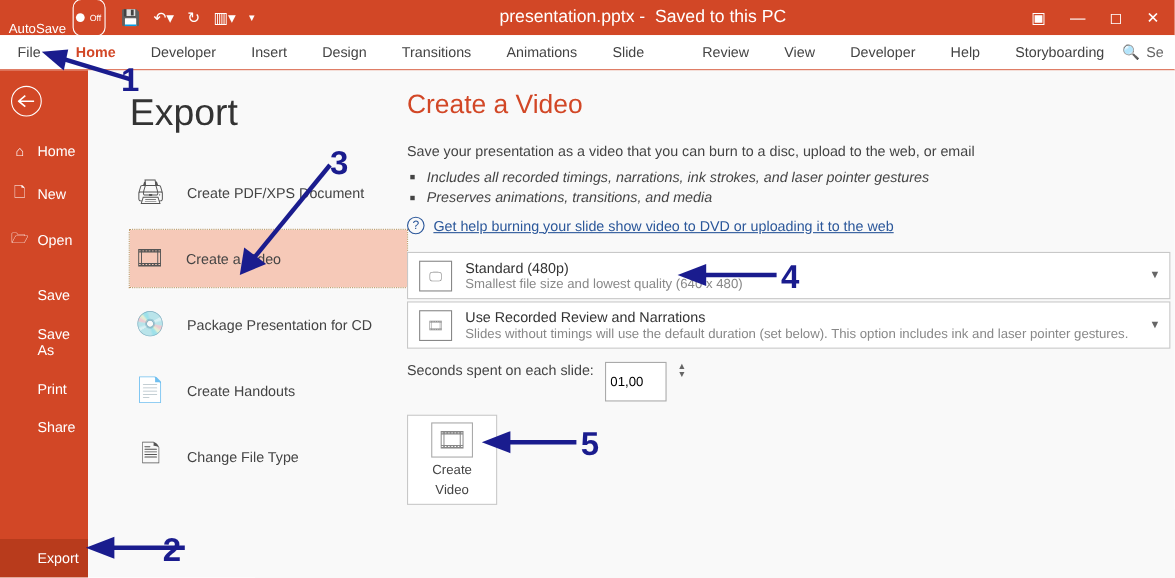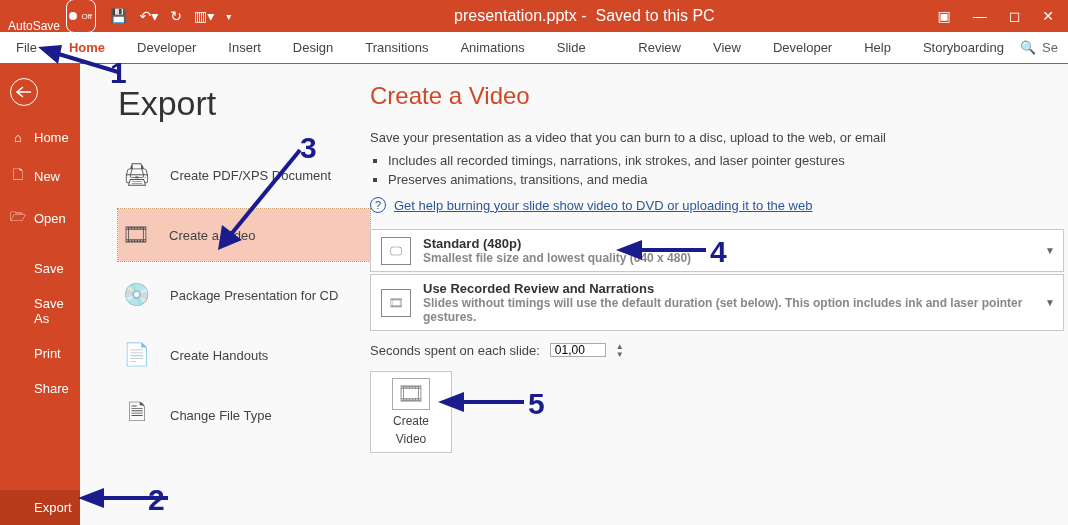--- a/index.html
+++ b/index.html
@@ -26,33 +26,33 @@
   .sb-item.active { background:#b83b1c; }
   .content { flex:1; display:flex; background:#f9f9f9; }
   .exportcol { width:290px; padding:20px 0 0 38px; }
   .exportcol h1 { font-weight:300; font-size:34px; margin:0 0 26px 0; color:#333; }
   .eo { display:flex; align-items:center; height:52px; gap:18px; padding-left:4px; margin-bottom:8px; cursor:pointer; }
   .eo.active { background:#f6c9b8; padding-left:3px; outline:1px dotted #b96; }
   .eo .eic { width:30px; height:30px; display:flex; align-items:center; justify-content:center; color:#555; font-size:22px; }
   .detail { flex:1; padding:18px 0 0 0; }
   .detail h2 { color:#d24726; font-size:24px; font-weight:400; margin:0 0 6px 0; }
   .detail .sub { font-size:13px; margin-bottom:8px;margin-top:20px; }
-  .detail ul { margin:0 0 10px 18px; padding:0; }
+  .detail ul { margin:0 0 10px 18px; padding:0;font-style:italic; }
   .detail ul li { font-size:13px; margin-bottom:4px; list-style:square; }
   .helplink { display:flex; align-items:center; gap:8px; margin-bottom:16px; }
   .helplink .qm { width:16px;height:16px;border:1px solid #2b579a;border-radius:50%;display:flex;align-items:center;justify-content:center;font-size:11px;color:#2b579a; }
   .helplink a { color:#2b579a; font-size:13px; text-decoration:underline; }
   .dd { border:1px solid #c8c8c8; background:#fff; display:flex; align-items:center; padding:6px 10px; margin-right:4px; margin-bottom:2px; cursor:pointer; position:relative;}
   .dd .ddic { width:30px; height:28px; border:1px solid #888; display:flex; align-items:center; justify-content:center; margin-right:12px; font-size:12px; color:#888;}
-  .dd .ddtxt { flex:1;font-weight:bold; }
+  .dd .ddtxt { flex:1; }
   .dd .ddtxt .t1 { font-size:13px; color:#333; }
   .dd .ddtxt .t2 { font-size:12px; color:#888; }
   .dd .chev { position:absolute; right:8px; font-size:10px; color:#666; }
   .secrow { display:flex; align-items:flex-start; gap:10px; margin:12px 0; font-size:13px;}
-  .secrow input { width:56px; height:14px; border:1px solid #aaa; padding:0 4px; font-size:12px; }
+  .secrow input { width:56px; height:36px; border:1px solid #aaa; padding:0 4px; font-size:12px; }
   .spin { display:flex; flex-direction:column; font-size:8px; line-height:8px; color:#666;}
   .createbtn { width:82px; height:82px; border:1px solid #c8c8c8; background:#fff; display:flex; flex-direction:column; align-items:center; justify-content:center; gap:4px; cursor:pointer; font-size:12px; color:#444;}
   .createbtn .cic { font-size:22px; color:#888; border:1px solid #aaa; padding:2px 4px;}
   
   .anno { position:absolute; z-index:50; pointer-events:none; }
   .anno .num { font:bold 30px Arial; fill:#1a1c8e; }
   svg .arrowstroke { stroke:#1a1c8e; stroke-width:4; fill:none; }
   svg .arrowhead { fill:#1a1c8e; }
 </style>
 </head>

